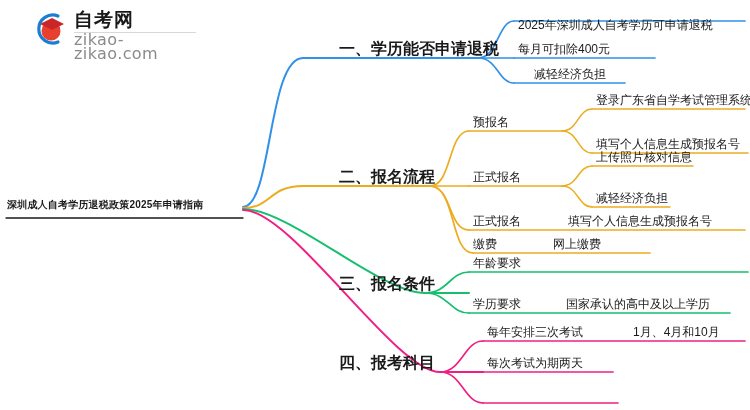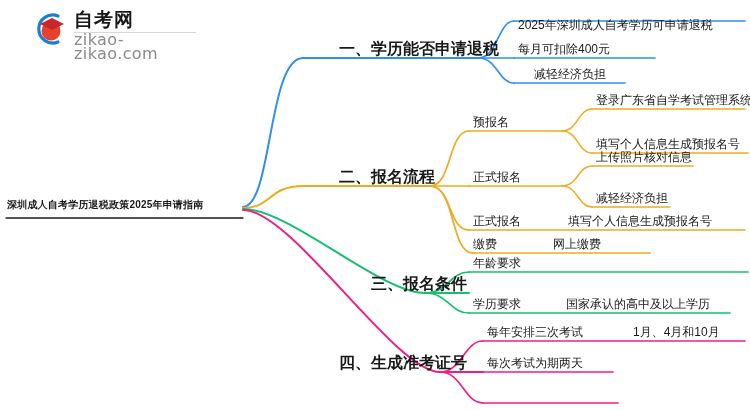--- a/index.html
+++ b/index.html
@@ -134,24 +134,24 @@
   <div class="node node-l2" style="left:473px;top:171px;">正式报名</div>
   <div class="node node-l3" style="left:596px;top:151px;">上传照片核对信息</div>
   <div class="node node-l3" style="left:596px;top:192px;">减轻经济负担</div>
 
   <div class="node node-l2" style="left:473px;top:215px;">正式报名</div>
   <div class="node node-l3" style="left:568px;top:215px;">填写个人信息生成预报名号</div>
 
   <div class="node node-l2" style="left:473px;top:238px;">缴费</div>
   <div class="node node-l3" style="left:553px;top:238px;">网上缴费</div>
 
-  <div class="node node-l1" style="left:339px;top:276px;margin-left:32px;">三、报名条件</div>
+  <div class="node node-l1" style="left:339px;top:276px;">三、报名条件</div>
   <div class="node node-l2" style="left:473px;top:257px;">年龄要求</div>
   <div class="node node-l2" style="left:473px;top:298px;">学历要求</div>
   <div class="node node-l3" style="left:566px;top:298px;">国家承认的高中及以上学历</div>
 
-  <div class="node node-l1" style="left:339px;top:355px;">四、生成准考证号</div>
+  <div class="node node-l1" style="left:339px;top:355px;">四、报考科目</div>
   <div class="node node-l2" style="left:487px;top:326px;">每年安排三次考试</div>
   <div class="node node-l3" style="left:633px;top:326px;">1月、4月和10月</div>
   <div class="node node-l2" style="left:487px;top:357px;">每次考试为期两天</div>
   <div class="node node-l2" style="left:487px;top:388px;margin-top:28px;">可报考最多四门课程</div>
 
 </div>
 
 </body></html>

